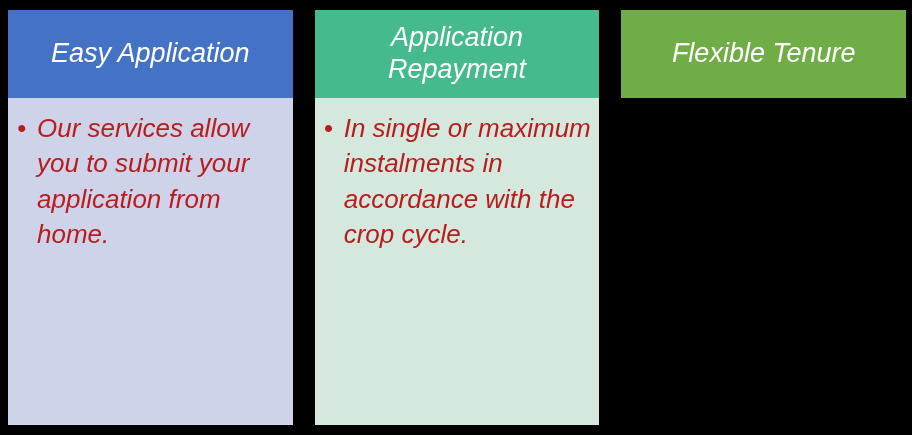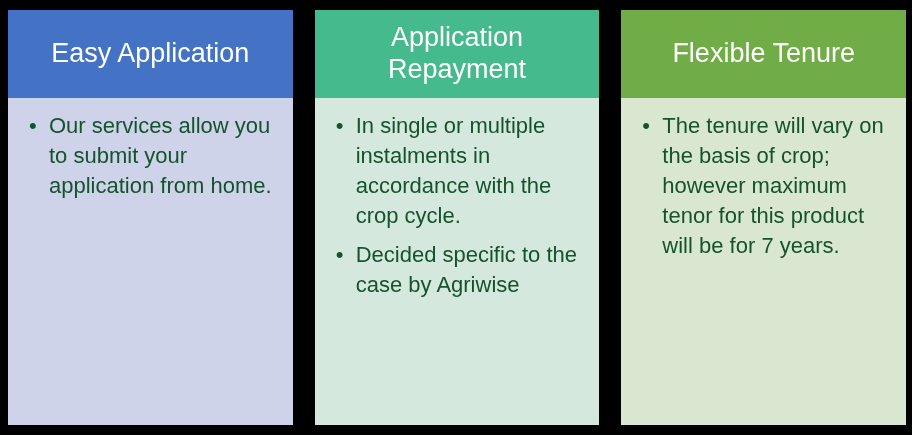--- a/index.html
+++ b/index.html
@@ -11,20 +11,21 @@
     position: relative;
     width: 912px;
     height: 435px;
     background: #000000;
     box-sizing: border-box;
     padding: 10px 6px 10px 8px;
     display: flex;
     gap: 22px;
     font-family: "Liberation Sans", sans-serif;
     overflow: hidden;
+    font-style: italic;
   }
   .column {
     flex: 1 1 0;
     display: flex;
     flex-direction: column;
     min-width: 0;
   }
   .column-header {
     flex: 0 0 88px;
     height: 88px;
@@ -34,23 +35,23 @@
     text-align: center;
     color: #FFFFFF;
     font-size: 27px;
     line-height: 1.18;
     padding: 0 14px;
     box-sizing: border-box;
   }
   .column-body {
     flex: 1 1 auto;
     box-sizing: border-box;
-    padding: 13px 8px 0 20px;
-    color: #14532d;
-    font-size: 22px;
+    padding: 13px 8px 0 8px;
+    color: #b91c1c;
+    font-size: 26px;
     line-height: 1.36;
   }
   .bullet-item {
     position: relative;
     padding-left: 21px;
     margin: 0 0 9px 0;
   }
   .bullet-item::before {
     content: "\2022";
     position: absolute;
@@ -66,25 +67,21 @@
   <div class="column">
     <div class="column-header" style="background: rgb(68, 114, 196);">Easy Application</div>
     <div class="column-body" style="background: rgb(206, 211, 233);">
       <div class="bullet-item">Our services allow you to submit your application from home.</div>
     </div>
   </div>
 
   <div class="column">
     <div class="column-header" style="background: rgb(69, 186, 140);">Application Repayment</div>
     <div class="column-body" style="background: rgb(212, 232, 221);">
-      <div class="bullet-item">In single or multiple instalments in accordance with the crop cycle.</div>
-      <div class="bullet-item">Decided specific to the case by Agriwise</div>
+      <div class="bullet-item">In single or maximum instalments in accordance with the crop cycle.</div>
     </div>
   </div>
 
   <div class="column">
     <div class="column-header" style="background: rgb(112, 173, 71); text-align: center;">Flexible Tenure</div>
-    <div class="column-body" style="background: rgb(218, 231, 208);">
-      <div class="bullet-item">The tenure will vary on the basis of crop; however maximum tenor for this product will be for 7 years.</div>
-    </div>
   </div>
 
 </div>
 
 </body></html>

